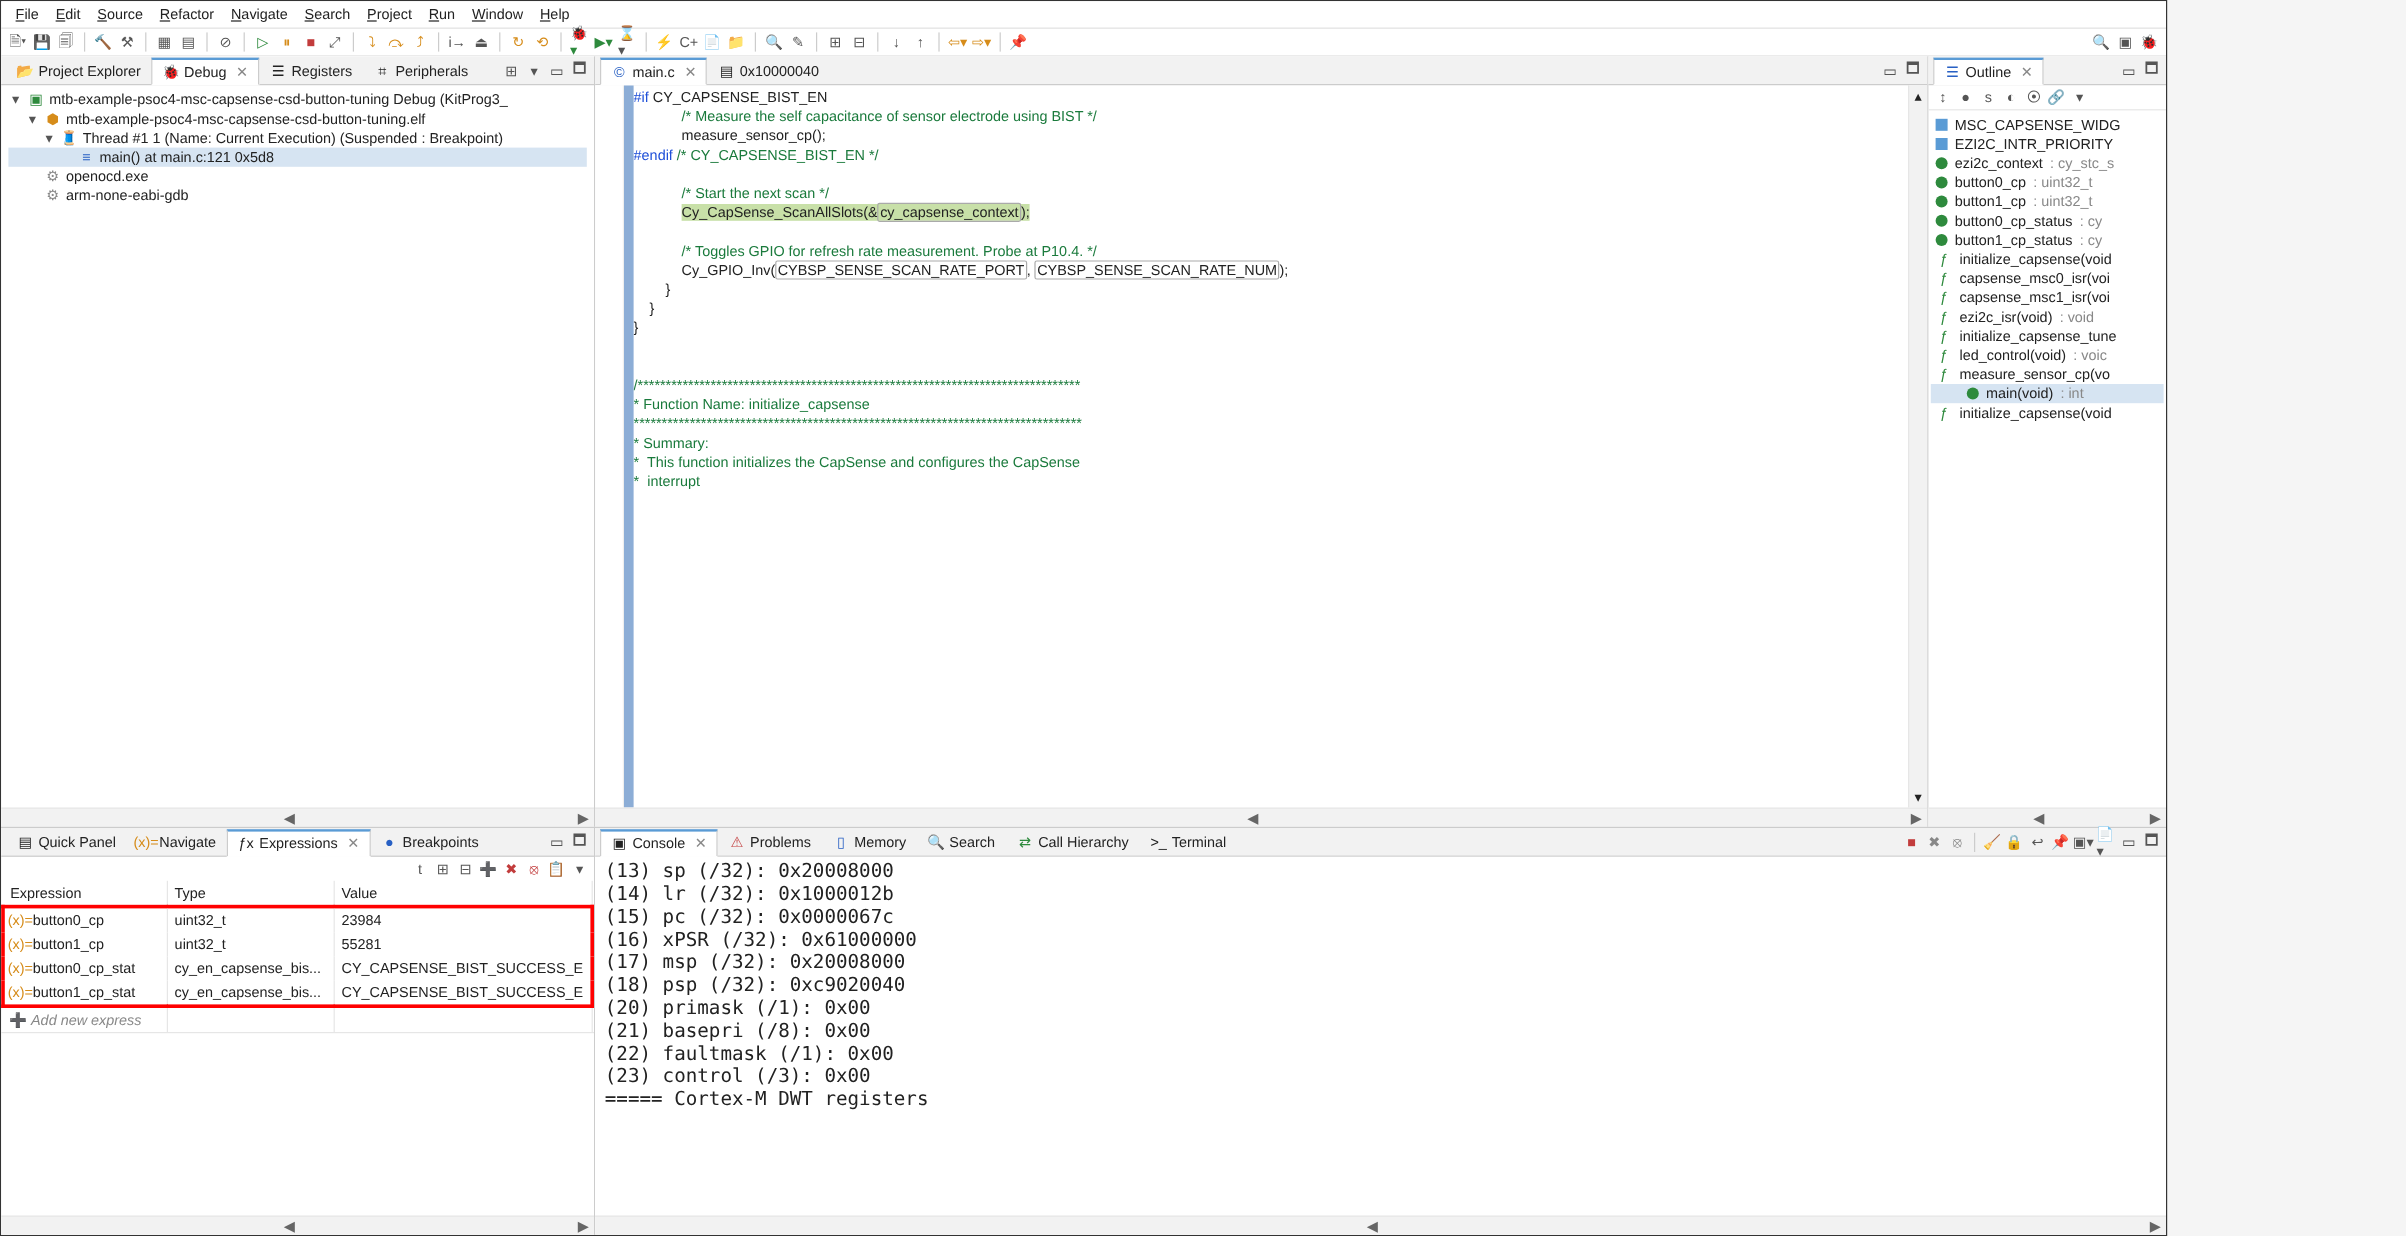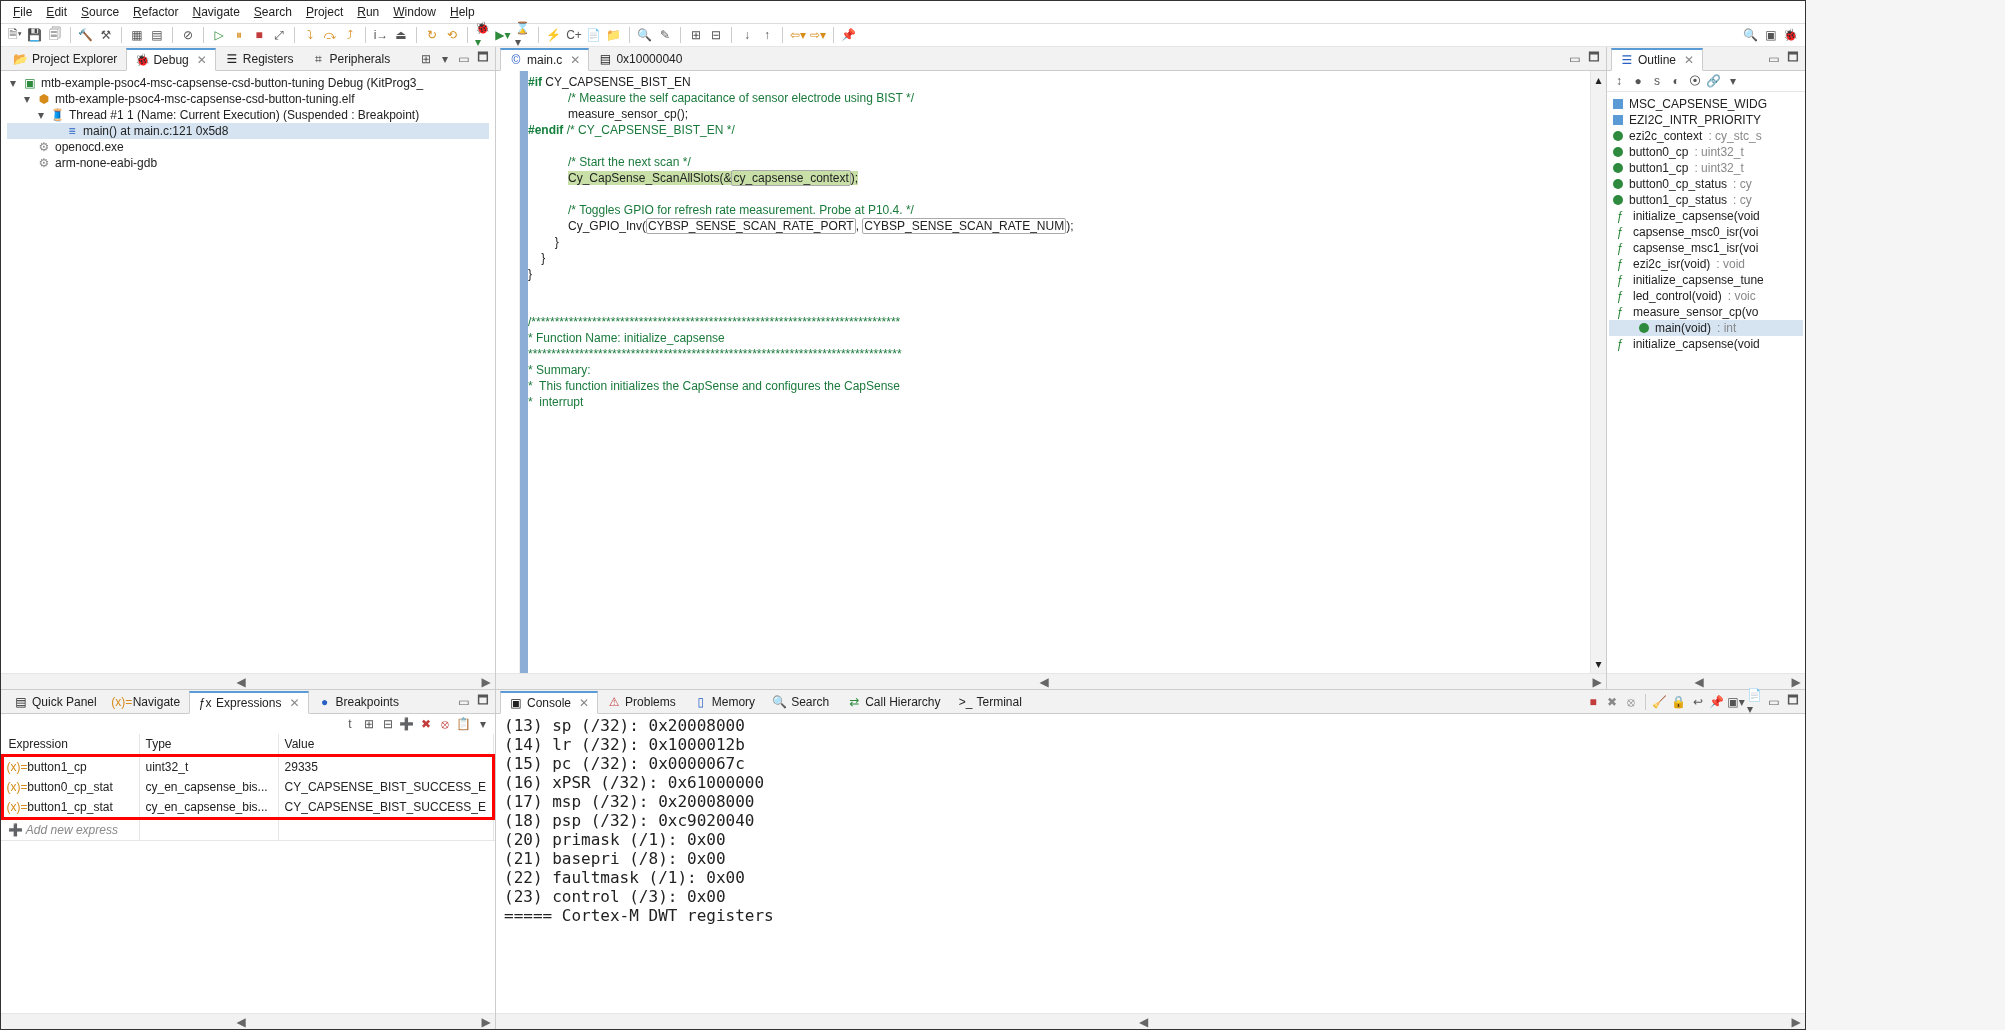--- a/index.html
+++ b/index.html
@@ -25,21 +25,21 @@
 .tree-item { display:flex; align-items:center; gap:4px; padding:1px 0; white-space:nowrap;}
 .twist { width:12px; text-align:center; color:#555;}
 .ind1{padding-left:14px;} .ind2{padding-left:28px;} .ind3{padding-left:42px;}
 .hscroll { height:16px; border-top:1px solid #e6e6e6; display:flex; align-items:center; justify-content:space-between; background:#f2f2f2; padding:0 2px;}
 .hscroll .arrow{ width:14px; text-align:center; color:#666;}
 .hscroll::before{content:"";}
 .editor { flex:1; display:flex; min-height:0;}
 .gutter { width:24px; background:#fff; border-right:1px solid #eee;}
 .highlightbar { width:8px; background:#8cadd6;}
 .code { flex:1; font-family:Consolas,monospace; font-size:14px; white-space:pre; overflow:auto; padding:2px 0;}
-.code .kw{color:#15803d; font-weight:bold;}
+.code .kw{color:#1d4ed8; font-weight:normal;}
 .code .cm{color:#1a7a3c;}
 .code .hl{ background:#c8e0a8; display:inline-block;}
 .code .box{ border:1px solid #aaa; padding:0 1px; border-radius:2px;}
 .vscroll { width:16px; background:#f2f2f2; border-left:1px solid #e6e6e6; display:flex; flex-direction:column; align-items:center; justify-content:space-between; padding:2px 0;}
 .outline-list { flex:1; overflow:hidden; padding:4px 2px;}
 .outline-list .oi { display:flex; align-items:center; gap:6px; padding:1px 4px; white-space:nowrap;}
 .outline-list .sel { background:#d6e4f2;padding-left:30px;}
 .oi .dot{width:10px;height:10px;border-radius:50%;}
 .oi .square{width:10px;height:10px;}
 .oi .ty{color:#888;}
@@ -399,23 +399,28 @@
           </colgroup>
         <thead>
             <tr>
           <th>Expression</th>
           <th>Type</th>
           <th>Value</th>
         </tr>
           </thead>
         <tbody id="expr-body" class="redbox">
             <tr>
+              <td><span class="ic orange">(x)=</span> button0_cp</td>
+              <td>uint32_t</td>
+              <td>23984</td>
+            </tr>
+            <tr>
               <td><span class="ic orange">(x)=</span> button1_cp</td>
               <td>uint32_t</td>
-              <td>29335</td>
+              <td>55281</td>
             </tr>
             <tr>
               <td><span class="ic orange">(x)=</span> button0_cp_stat</td>
               <td>cy_en_capsense_bis...</td>
               <td>CY_CAPSENSE_BIST_SUCCESS_E</td>
             </tr>
             <tr>
               <td><span class="ic orange">(x)=</span> button1_cp_stat</td>
               <td>cy_en_capsense_bis...</td>
               <td>CY_CAPSENSE_BIST_SUCCESS_E</td>

